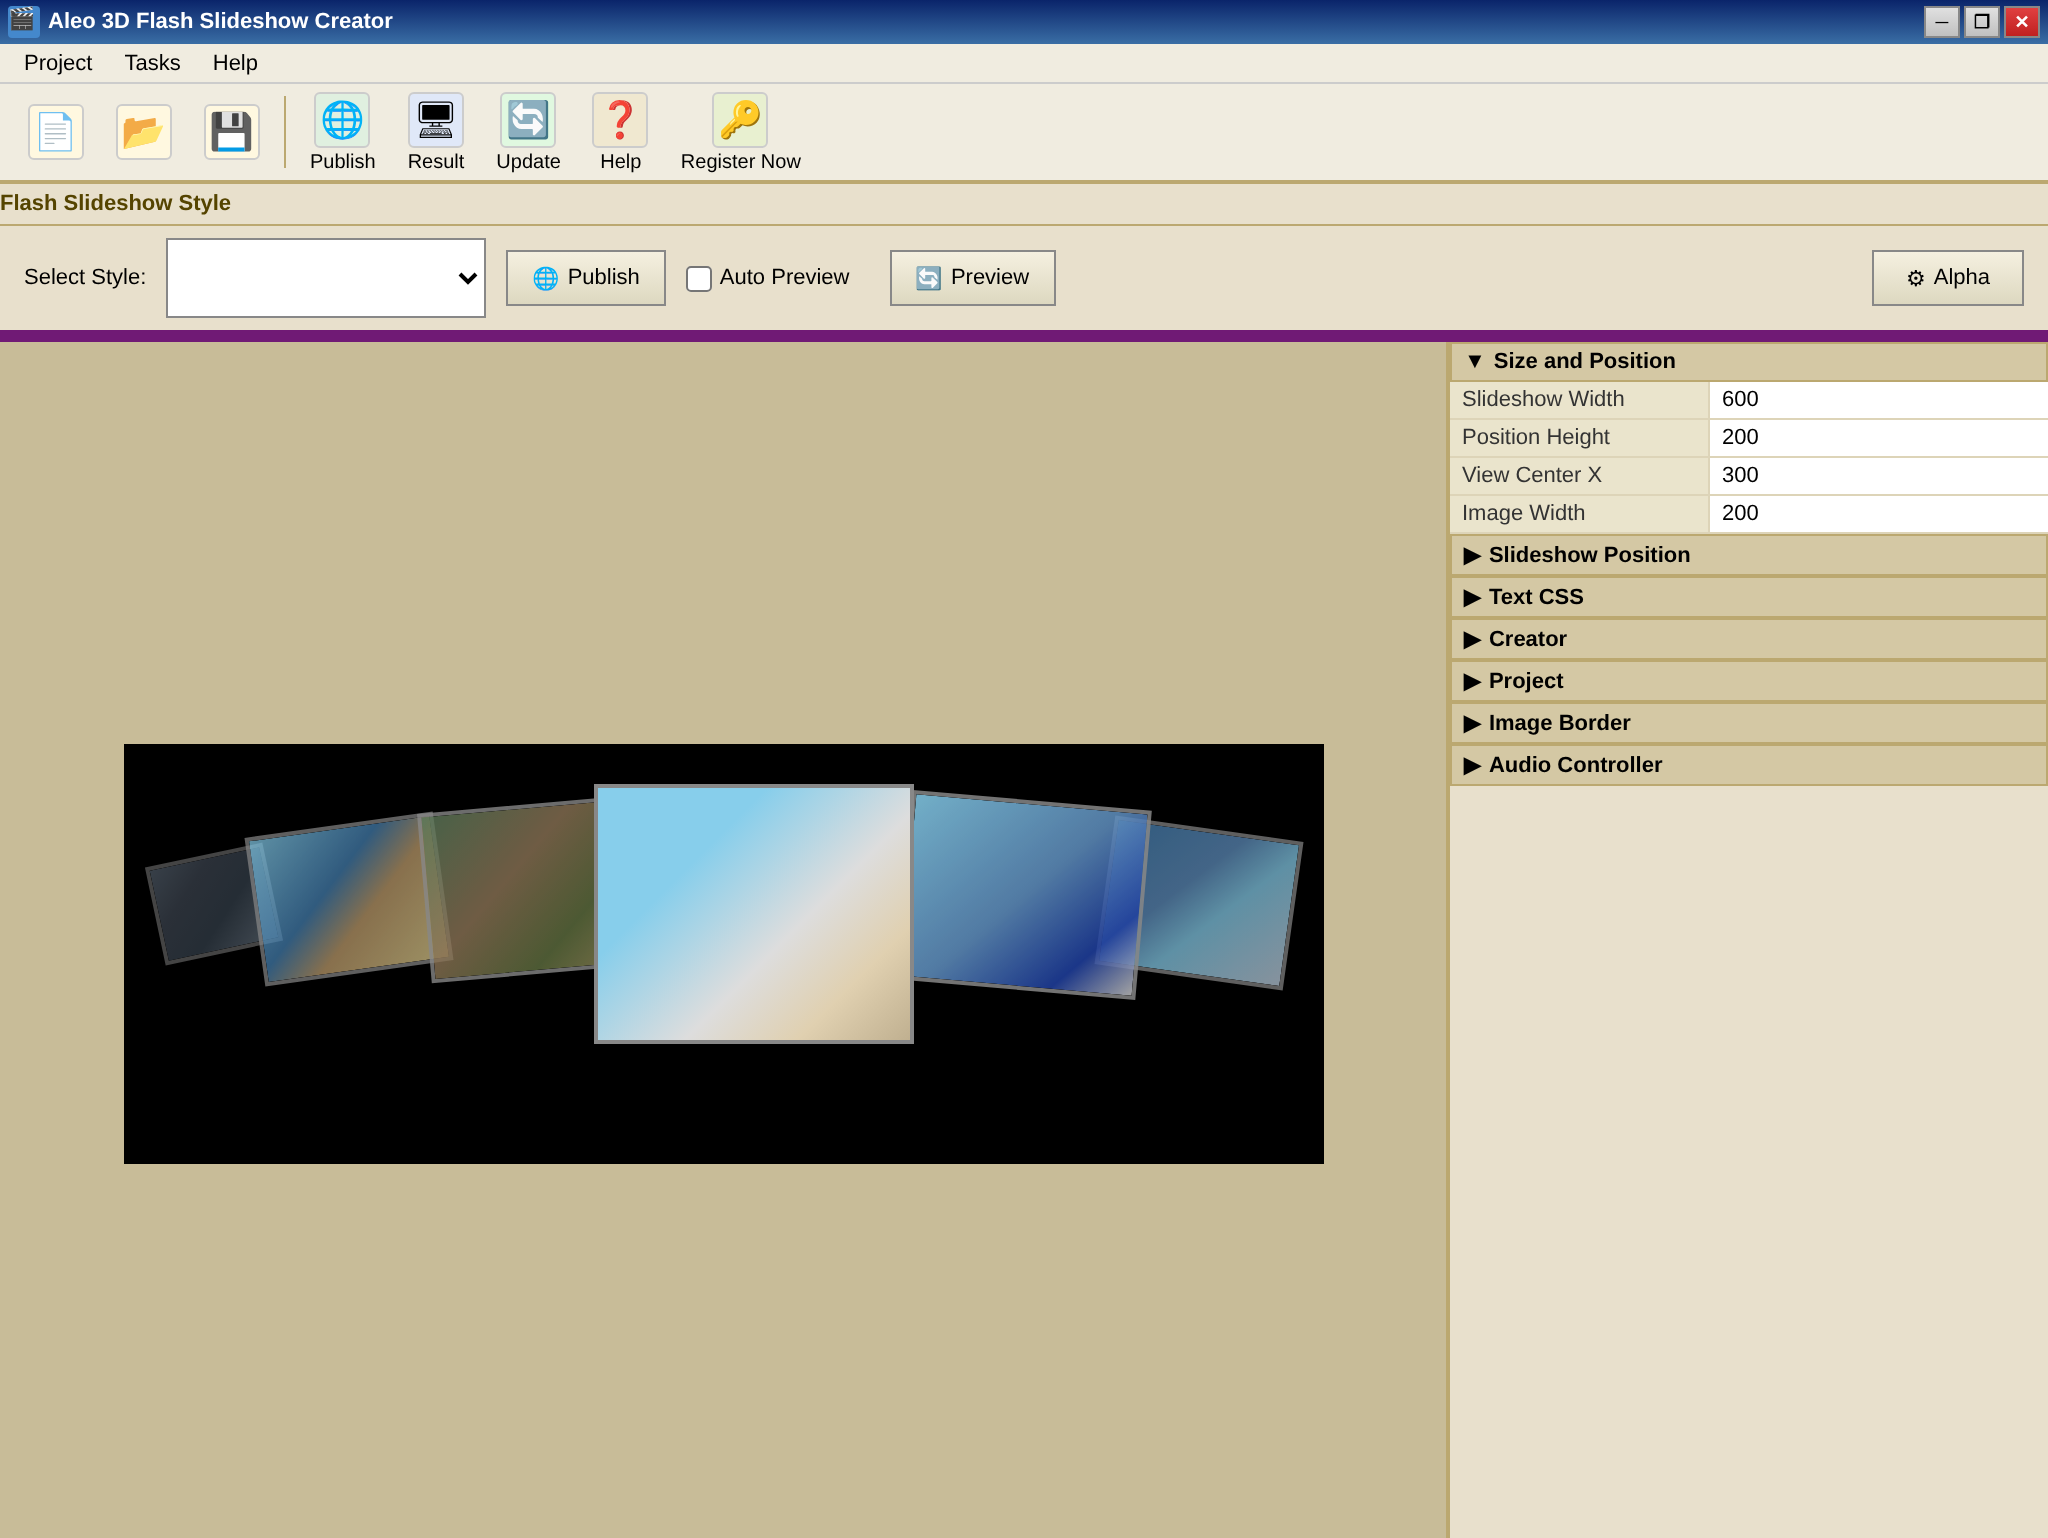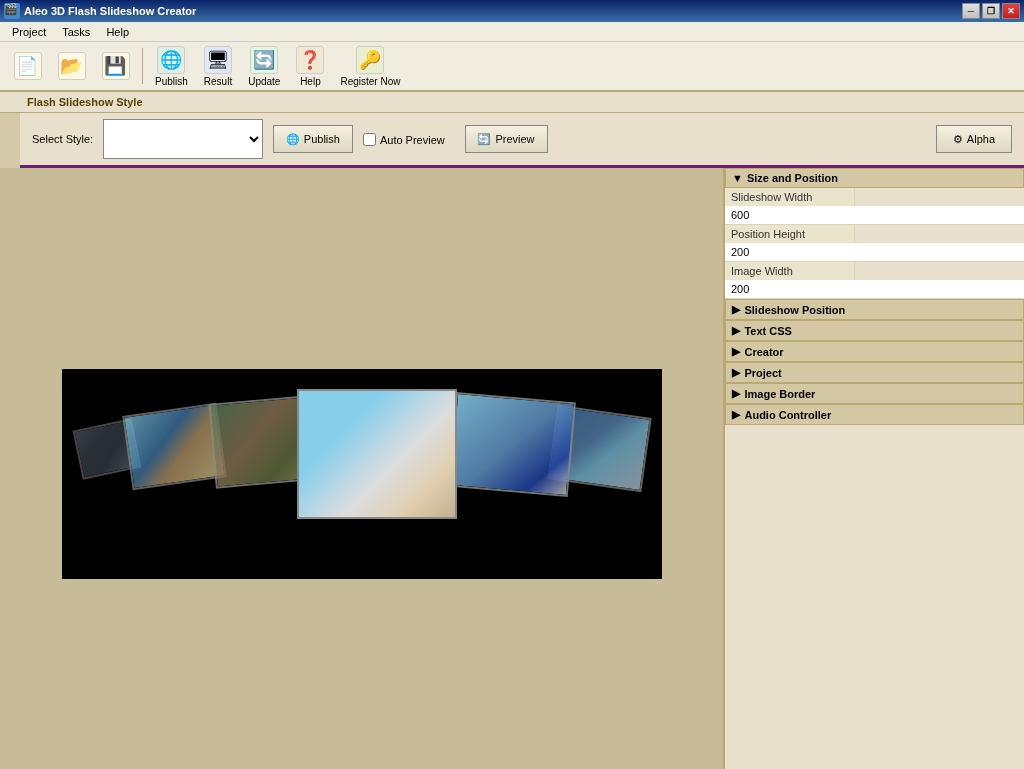--- a/index.html
+++ b/index.html
@@ -71,53 +71,52 @@
       display: flex;
       align-items: center;
       justify-content: center;
       font-size: 16px;
     }
     .toolbar-separator { width: 1px; height: 36px; background: #bba870; margin: 0 2px; }
     
     
     .style-bar {
       background: #e8e0cc;
-      padding: 4px 27px;
+      padding: 4px 0;
       font-size: 11px;
       color: #554400;
       font-weight: bold;
       border-bottom: 1px solid #bba870;
     }
     
     
     .controls-row {
       background: #e8e0cc;
       display: flex;
       align-items: center;
       padding: 6px 12px;
       gap: 10px;
-      border-bottom: 3px solid #701a75;
-      margin-left: 20px;
+      border-bottom: 6px solid #701a75;
     }
     .controls-row label { font-size: 11px; }
     .style-select {
       width: 160px;
       height: 22px;
       font-size: 11px;
       border: 1px solid #888;
       background: white;
       padding: 19px 4px;
     }
     .btn-publish-main {
       display: flex; align-items: center; gap: 4px;
       background: linear-gradient(to bottom, #f5f0e0, #ddd8c0);
       border: 1px solid #888; padding: 4px 12px; cursor: pointer; font-size: 11px;
       height: 28px;
     }
-    .checkbox-label { display: flex; align-items: flex-end; gap: 4px; font-size: 11px; cursor: pointer; }
+    .checkbox-label { display: flex; align-items: center; gap: 4px; font-size: 11px; cursor: pointer; }
     .btn-preview {
       display: flex; align-items: center; gap: 4px;
       background: linear-gradient(to bottom, #f5f0e0, #ddd8c0);
       border: 1px solid #888; padding: 4px 12px; cursor: pointer; font-size: 11px;
       height: 28px; margin-left: 10px;
     }
     .btn-reset {
       display: flex; align-items: center; gap: 4px;
       background: linear-gradient(to bottom, #f5f0e0, #ddd8c0);
       border: 1px solid #888; padding: 4px 16px; cursor: pointer; font-size: 11px;
@@ -179,21 +178,20 @@
       font-size: 11px;
       cursor: pointer;
       display: flex;
       align-items: center;
       gap: 4px;
     }
     .prop-row {
       display: flex;
       border-bottom: 1px solid #ddd4b8;
       font-size: 11px;
-      flex-direction: column;
     }
     .prop-label {
       width: 130px;
       padding: 3px 6px;
       background: #eae4cc;
       border-right: 1px solid #ddd4b8;
       color: #333;
     }
     .prop-value {
       flex: 1;
@@ -333,20 +331,24 @@
     <div id="prop-rows-container">
     <div class="prop-row">
       <span class="prop-label">Slideshow Width</span>
       <span class="prop-value">600</span>
     </div>
         <div class="prop-row">
       <span class="prop-label">Position Height</span>
       <span class="prop-value">200</span>
     </div>
         <div class="prop-row">
+      <span class="prop-label">View Center X</span>
+      <span class="prop-value">300</span>
+    </div>
+        <div class="prop-row">
       <span class="prop-label">Image Width</span>
       <span class="prop-value">200</span>
     </div>
       </div>
     <div class="prop-section-header">
       <span>▶</span>
       <span>Slideshow Position</span>
     </div>
     <div class="prop-section-header">
       <span>▶</span>

